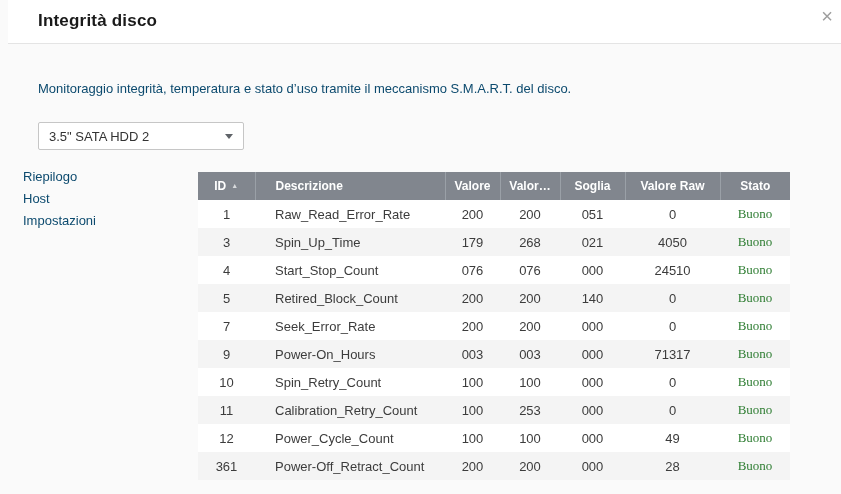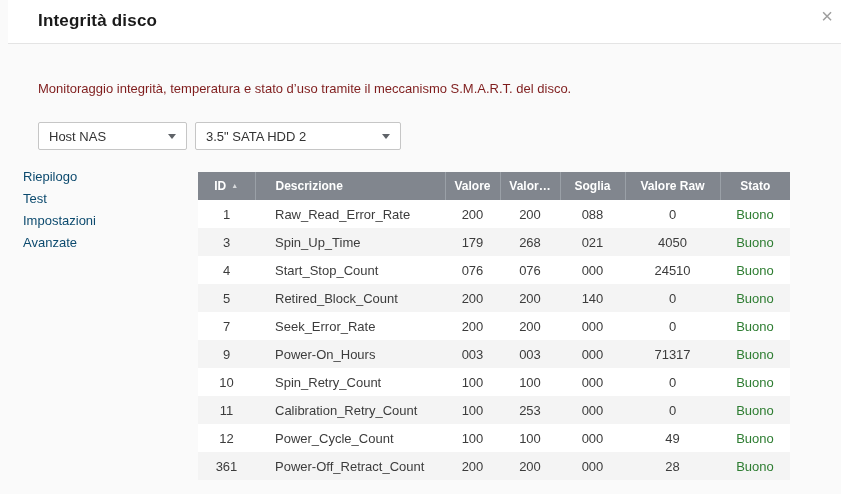--- a/index.html
+++ b/index.html
@@ -20,21 +20,21 @@
   }
   .dialog-title{
     margin:0;padding:11px 0 0 30px;font-size:17px;font-weight:700;color:#1a1a1a;
     letter-spacing:.2px;
   }
   .close{
     position:absolute;top:3px;right:12px;font-size:20px;line-height:22px;
     color:#9e9e9e;cursor:pointer;font-weight:400;padding:2px 4px;
   }
   .dialog-body{padding-top:37px;}
-  .desc{margin:0 30px;font-size:13px;color:#7f1d1d;line-height:15px;}
+  .desc{margin:0 30px;font-size:13px;color:#0c4a6e;line-height:15px;}
   .selectors{display:flex;gap:8px;margin:26px 0 0 30px;}
   .select{
     height:28px;border:1px solid #c6c6c6;background:#fff;border-radius:2px;
     display:flex;align-items:center;justify-content:space-between;
     padding:0 10px;font-size:13px;color:#333;cursor:pointer;
   }
   .select-host{width:149px;}
   .select-disk{width:206px;}
   .caret{
     width:0;height:0;border-left:4px solid transparent;border-right:4px solid transparent;
@@ -56,52 +56,47 @@
     text-align:center;padding:0;white-space:nowrap;overflow:hidden;cursor:pointer;
   }
   thead th:not(:first-child){border-left:1px solid #9aa0a7;}
   tbody td{
     height:28px;font-size:13px;color:#3c3c3c;text-align:center;padding:0;
     white-space:nowrap;overflow:hidden;
   }
   tbody tr:nth-child(odd){background:#fff;}
   tbody tr:nth-child(even){background:var(--stripe);}
   th.col-1, td.col-1{text-align:left;padding-left:20px;}
-  td.col-6{color:var(--status-color);}
+  td.col-6{color:var(--status-color);font-family:Liberation Serif, serif;}
   .sort-icon{font-size:7px;color:#d7d9dc;margin-left:5px;vertical-align:2px;}
 </style>
 </head>
 <body>
 
 <div class="dialog">
   <div class="dialog-header">
     <h1 class="dialog-title">Integrità disco</h1>
     <span class="close">×</span>
   </div>
 
   <div class="dialog-body">
     <p class="desc">Monitoraggio integrità, temperatura e stato d’uso tramite il meccanismo S.M.A.R.T. del disco.</p>
 
     <div class="selectors">
-      <div class="select select-host">
-        <span>Host NAS</span>
-        <span class="caret"></span>
-      </div>
       <div class="select select-disk">
         <span>3.5" SATA HDD 2</span>
         <span class="caret"></span>
       </div>
     </div>
 
     <div class="main">
       <nav class="sidebar" id="sidebar">
           <div class="sidebar-item">Riepilogo</div>
-          <div class="sidebar-item">Test</div>
+          <div class="sidebar-item">Host</div>
           <div class="sidebar-item">Impostazioni</div>
-          <div class="sidebar-item">Avanzate</div>
         </nav>
       <div class="table-wrap">
         <table>
           <colgroup>
             <col style="width:57px">
               <col style="width:190px">
               <col style="width:55px">
             <col style="width:60px">
               <col style="width:65px">
               <col style="width:95px">
@@ -117,21 +112,21 @@
                 <th class="col-5"><span>Valore Raw</span></th>
                 <th class="col-6"><span>Stato</span></th>
               </tr>
             </thead>
           <tbody id="tbody">
               <tr>
                 <td class="col-0">1</td>
                 <td class="col-1">Raw_Read_Error_Rate</td>
                 <td class="col-2">200</td>
                 <td class="col-3">200</td>
-                <td class="col-4">088</td>
+                <td class="col-4">051</td>
                 <td class="col-5">0</td>
                 <td class="col-6">Buono</td>
               </tr>
               <tr>
                 <td class="col-0">3</td>
                 <td class="col-1">Spin_Up_Time</td>
                 <td class="col-2">179</td>
                 <td class="col-3">268</td>
                 <td class="col-4">021</td>
                 <td class="col-5">4050</td>

